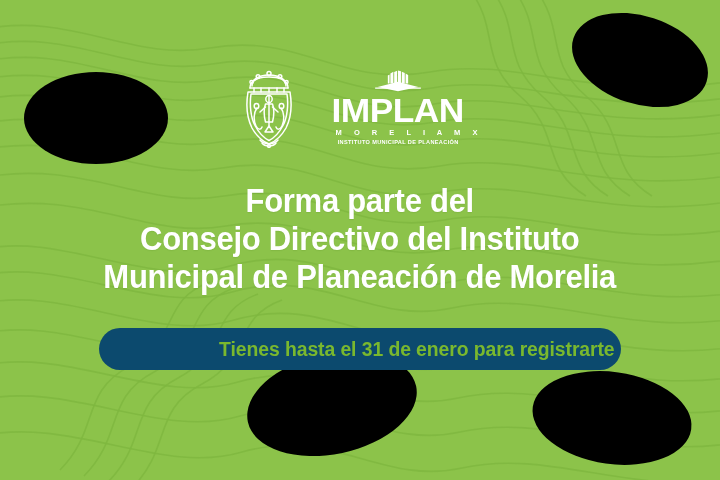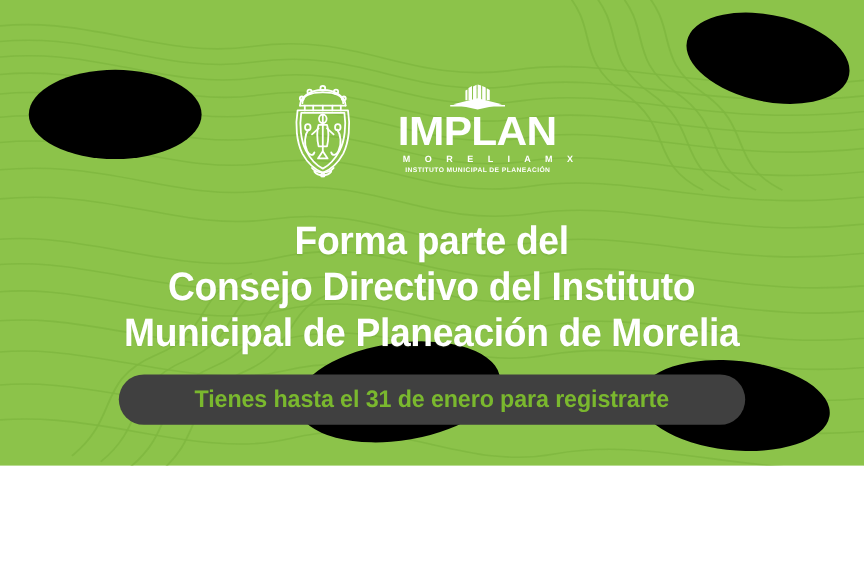--- a/index.html
+++ b/index.html
@@ -6,21 +6,21 @@
   * { margin:0; padding:0; box-sizing:border-box; }
 
   html, body {
     width:720px; height:480px;
     overflow:hidden;
     font-family:"Liberation Sans", sans-serif;
   }
 
   #banner {
     position:relative;
-    width:720px; height:388px;
+    width:720px; height:480px;
     background:#8cc34a;
     overflow:hidden;
   }
 
   
   #topo {
     position:absolute;
     inset:0;
     width:100%; height:100%;
     pointer-events:none;
@@ -107,28 +107,28 @@
     font-size:33px;
     line-height:38px;
     letter-spacing:-0.3px;
     transform:scaleX(.94);
     text-shadow:0 1px 1px rgba(90,140,40,.18);
   }
   #headline .hl { display:block; white-space:nowrap; }
 
   
   #deadline-pill {
-    margin-top:16px;
+    margin-top:32px;
     width:522px;
     height:42px;
-    background:#404040;
+    background:#0c4a6e;
     border-radius:21px;
     display:flex;
     align-items:center;
-    justify-content:center;
+    justify-content:flex-end;
   }
   #deadline-text {
     color:#7ab82e;
     font-weight:bold;
     font-size:20px;
     line-height:20px;
     letter-spacing:-0.1px;
     transform:scaleX(.97);
     white-space:nowrap;
   }

